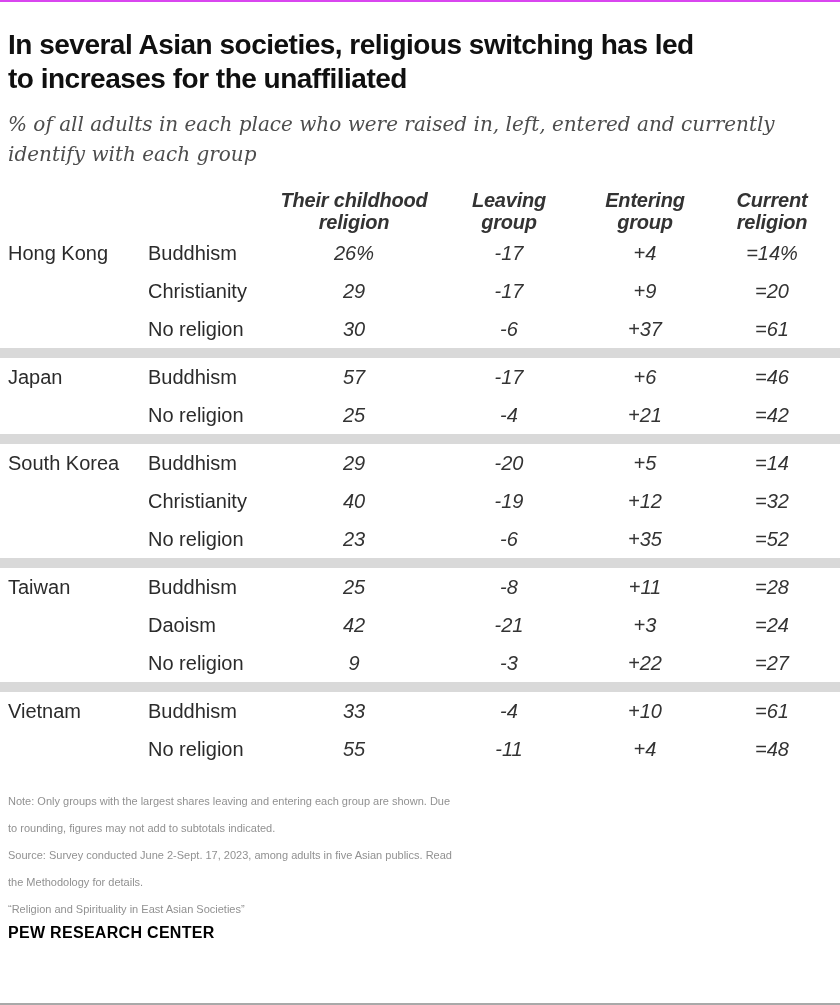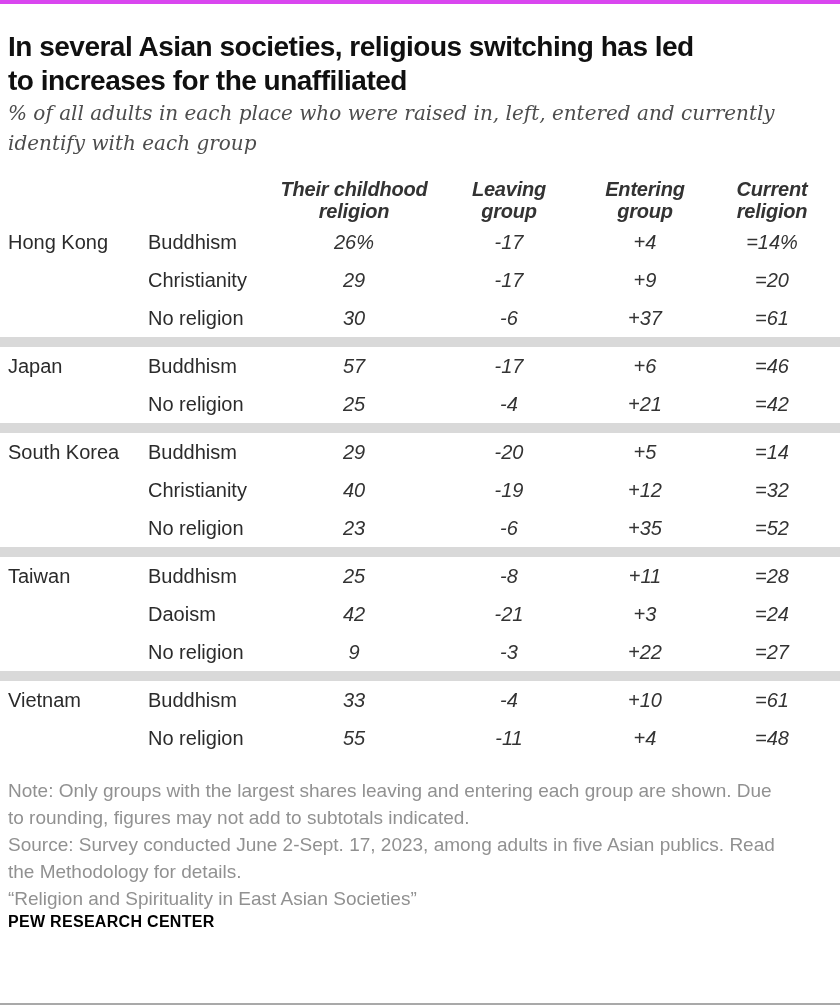--- a/index.html
+++ b/index.html
@@ -1,30 +1,31 @@
 <!DOCTYPE html>
 <html><head>
 <meta charset="utf-8">
 <style>
   html, body { margin: 0; padding: 0; background: #fff; }
   body { width: 840px; font-family: "Liberation Sans", sans-serif; }
   .page {
     box-sizing: border-box;
     width: 840px; height: 1005px;
     padding: 0 8px 4px 8px;
-    border-top: 4px solid #d946ef;
+    border-top: 2px solid #d946ef;
     border-bottom: 2px solid #a9a9a9;
   }
   .title {
     margin-top: 26px;
     font-size: 28px; line-height: 34px;
     font-weight: bold; letter-spacing: -0.5px;
     color: #101010;
   }
   .subtitle {
+    margin-top: 13px;
     font-family: "DejaVu Serif", serif;
     font-style: italic;
     font-size: 20px; line-height: 30px;
     color: #4d4d4d;
   }
   .table { margin-top: 20px; }
   .thead, .trow {
     display: grid;
     grid-template-columns: 140px 120px 172px 138px 134px 120px;
     align-items: center;
@@ -39,21 +40,21 @@
   .c-place { text-align: left; padding-left: 0; }
   .c-religion { text-align: left; }
   .c-num { text-align: center; color: #333; font-style: italic; }
   .group-divider {
     height: 10px;
     background: #d9d9d9;
     margin: 0 -8px;
   }
   .footer {
     margin-top: 20px;
-    font-size: 19px; line-height: 27px;
+    font-size: 11px; line-height: 27px;
     color: #919191;
   }
   .brand {
     margin-top: 1px;
     font-size: 16px; font-weight: bold;
     letter-spacing: 0.3px; color: #000;
   }
 </style>
 </head>
 <body>

